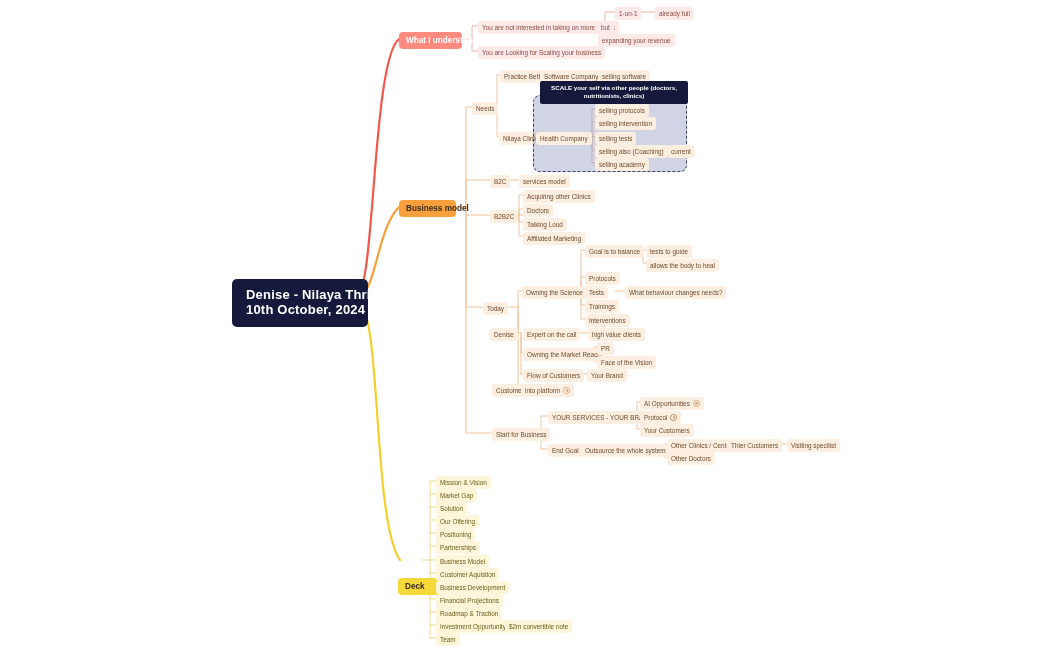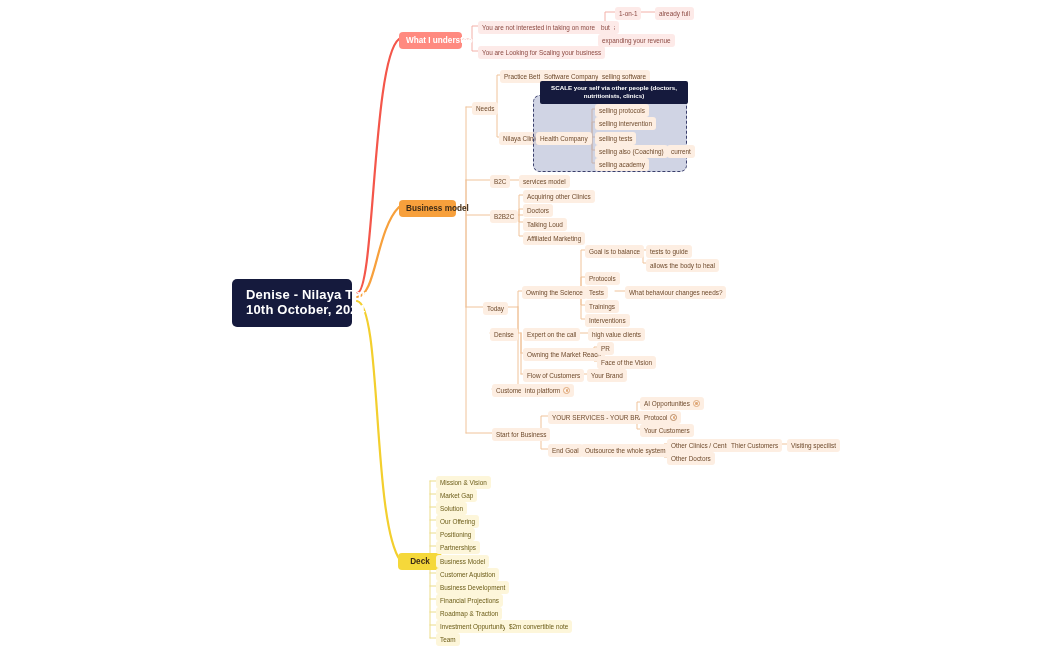--- a/index.html
+++ b/index.html
@@ -37,21 +37,21 @@
     padding: 9px 14px;
     letter-spacing: .2px;
   }
   .root .l2 { display:block; }
   
   .pill {
     border-radius: 4px;
     font-size: 8.2px;
     font-weight: bold;
     padding: 4px 7px;
-    text-align: center;
+    text-align: left;
     color: #3d2b17;
   }
   .pill.red    { background: #ff8a80; color:#ffffff; }
   .pill.orange { background: #f7a03c; color:#3d2b17; }
   .pill.yellow { background: #f5d83a; color:#3d2b17; }
   
   .chip {
     border-radius: 3px;
     font-size: 6.4px;
     padding: 2.6px 4px;
@@ -209,21 +209,21 @@
         <path d="M430,586 L436,586"></path>
         <path d="M430,599 L436,599"></path>
         <path d="M430,612 L436,612"></path>
         <path d="M430,625 L436,625"></path>
         <path d="M430,638 L436,638"></path>
         <path d="M493,625 L505,625"></path>
       </g>
     </g>
   </svg>
 
-  <div class="node root" style="left:232px; top:279px; width:120px;">
+  <div class="node root" style="left:232px; top:279px; width:136px;">
     <span>Denise - Nilaya Thrive</span>
     <span class="l2">10th October, 2024</span>
   </div>
 
   <div class="node pill red" style="left:399px; top:32px; width:63px;">What I understood</div>
 
   <div class="node chip red" style="left:478px; top:21px;">You are not interested in taking on more clients</div>
 
   <div class="node chip red" style="left:478px; top:46px;">You are Looking for Scaling your business</div>
 
@@ -316,21 +316,21 @@
 
   <div class="node chip orange" style="left:640px; top:424px;">Your Customers</div>
 
   <div class="node chip orange" style="left:548px; top:444px;">End Goal</div>
   <div class="node chip orange" style="left:581px; top:444px;">Outsource the whole system</div>
   <div class="node chip orange" style="left:667px; top:439px;">Other Clinics / Center</div>
   <div class="node chip orange" style="left:727px; top:439px;">Thier Customers</div>
   <div class="node chip orange" style="left:787px; top:439px;">Visiting specilist</div>
   <div class="node chip orange" style="left:667px; top:452px;">Other Doctors</div>
 
-  <div class="node pill yellow" style="left:398px; top:553px; width:44px;">Deck</div>
+  <div class="node pill yellow" style="left:398px; top:578px; width:44px;">Deck</div>
 
   <div class="node chip yellow" style="left:436px; top:476px;">Mission &amp; Vision</div>
   <div class="node chip yellow" style="left:436px; top:489px;">Market Gap</div>
   <div class="node chip yellow" style="left:436px; top:502px;">Solution</div>
   <div class="node chip yellow" style="left:436px; top:515px;">Our Offering</div>
   <div class="node chip yellow" style="left:436px; top:528px;">Positioning</div>
   <div class="node chip yellow" style="left:436px; top:541px;">Partnerships</div>
   <div class="node chip yellow" style="left:436px; top:555px;">Business Model</div>
   <div class="node chip yellow" style="left:436px; top:568px;">Customer Aquistion</div>
   <div class="node chip yellow" style="left:436px; top:581px;">Business Development</div>

